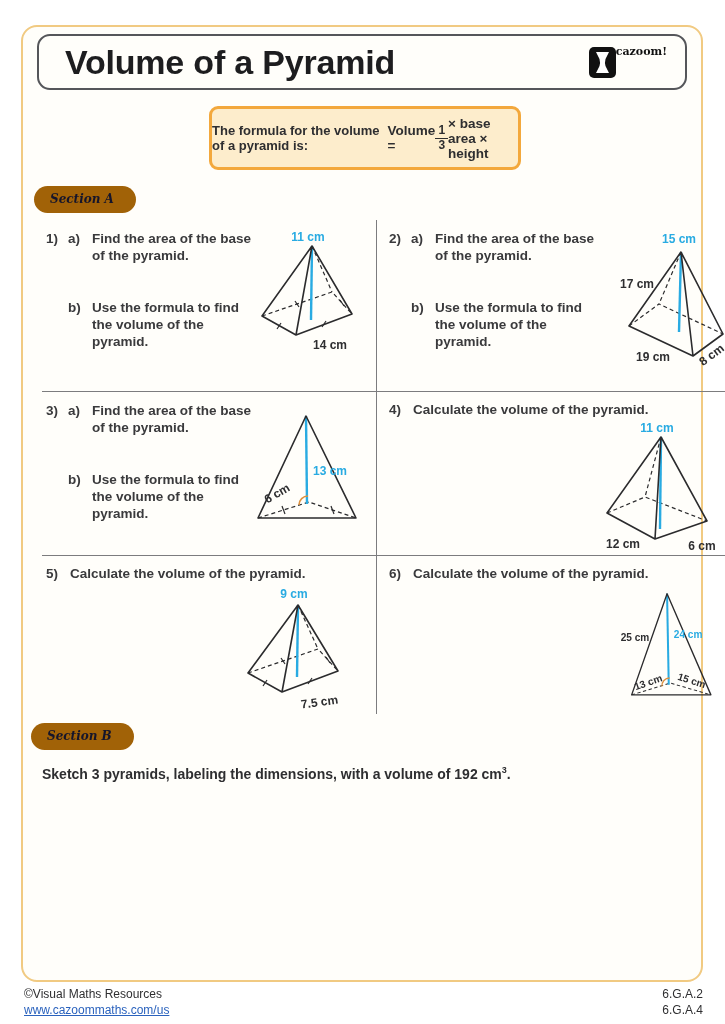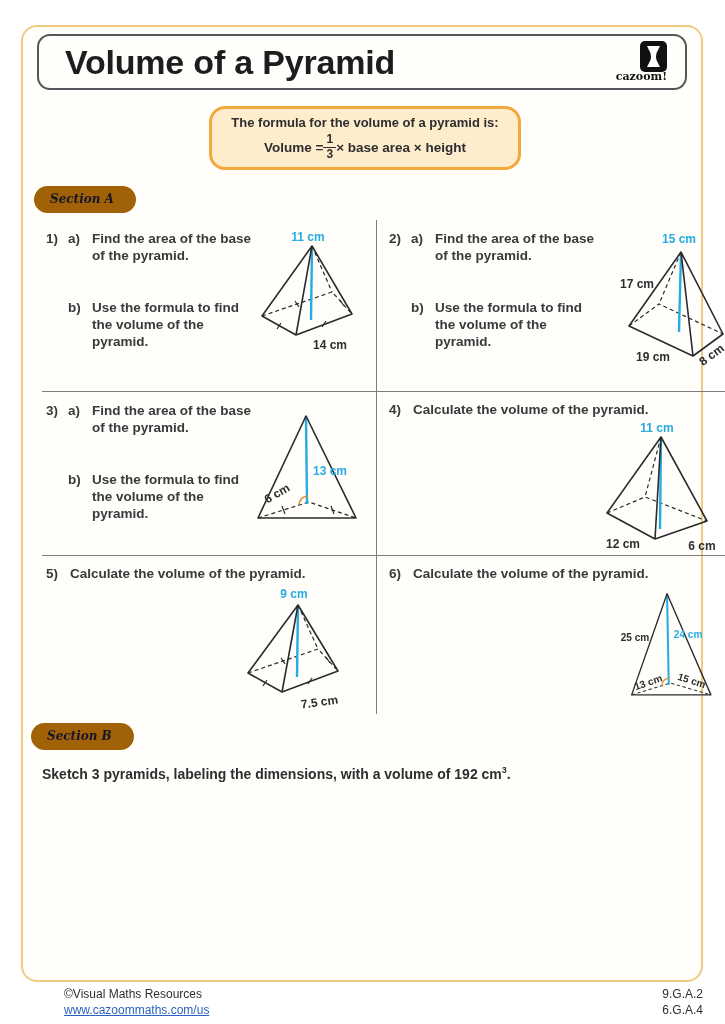--- a/index.html
+++ b/index.html
@@ -9,28 +9,28 @@
 
   .sheet { position:absolute; left:21px; top:25px; width:682px; height:957px;
            border:2px solid #f1ca82; border-radius:16px; background:#fffefa; }
 
   
   .header-box { position:absolute; left:14px; top:7px; right:14px; height:56px;
                 border:2px solid #55565a; border-radius:13px; background:#fffefa;
                 display:flex; align-items:center; justify-content:space-between;
                 padding:0 10px 0 26px; }
   .page-title { font-size:34px; font-weight:bold; color:#1d1d1f; letter-spacing:-0.2px; }
-  .logo { display:flex; flex-direction:column; align-items:flex-end; margin-right:8px; }
+  .logo { display:flex; flex-direction:row; align-items:flex-start; margin-right:8px; }
   .logo-word { font-family:"DejaVu Serif", serif; font-weight:bold; font-size:11px;
                color:#111; margin-top:-2px; }
 
   
   .formula-box { position:absolute; left:186px; top:79px; width:312px; height:64px;
-                 background:#fdedcc; border:3px solid #f3a83c; border-radius:16px;
-                 display:flex; flex-direction:column; align-items:center;
+                 background:#fdedcc; border:3px solid #f3a83c; border-radius:9px;
+                 display:flex; flex-direction:row; align-items:center;
                  justify-content:center; gap:3px; }
   .formula-line1 { font-size:13px; font-weight:bold; color:#2e2e30; }
   .formula-line2 { font-size:13.5px; font-weight:bold; color:#2e2e30;
                    display:flex; align-items:center; }
   .frac { display:inline-flex; flex-direction:column; align-items:center;
           font-size:12px; line-height:1.1; }
   .frac .num { border-bottom:1.6px solid #2e2e30; padding:0 3px; }
 
   
   .section-pill { position:absolute; background:#a16207; border-radius:14px;
@@ -65,21 +65,21 @@
   .dright { display:flex; justify-content:flex-end; padding-right:14px; margin-top:4px; }
 
   
   .task { position:absolute; left:19px; top:738px; font-size:14px; font-weight:bold;
           color:#2e2e30; }
   .task sup { font-size:9px; }
 
   
   .footer { position:absolute; left:24px; top:986px; width:679px;
             display:flex; justify-content:space-between; font-size:12px; color:#2f2f31; }
-  .f-left { line-height:1.35;margin-left:40px; }
+  .f-left { line-height:1.35; }
   .f-link { color:#2a62bd; text-decoration:underline; }
   .f-center { flex:1; text-align:center; margin-top:7px; font-size:12.5px; }
   .f-right { text-align:right; line-height:1.35; }
 </style>
 </head>
 <body>
 
 <div class="sheet">
 
   <div class="header-box">
@@ -245,16 +245,16 @@
   <p class="task"><span>Sketch 3 pyramids, labeling the dimensions, with a volume of 192 cm</span><sup>3</sup><span>.</span></p>
 
 </div>
 
 <div class="footer">
   <div class="f-left">
     <div>©Visual Maths Resources</div>
     <div class="f-link">www.cazoommaths.com/us</div>
   </div>
   <div class="f-right">
-    <div>9.G.A.2</div>
+    <div>6.G.A.2</div>
     <div>6.G.A.4</div>
   </div>
 </div>
 
 </body></html>

